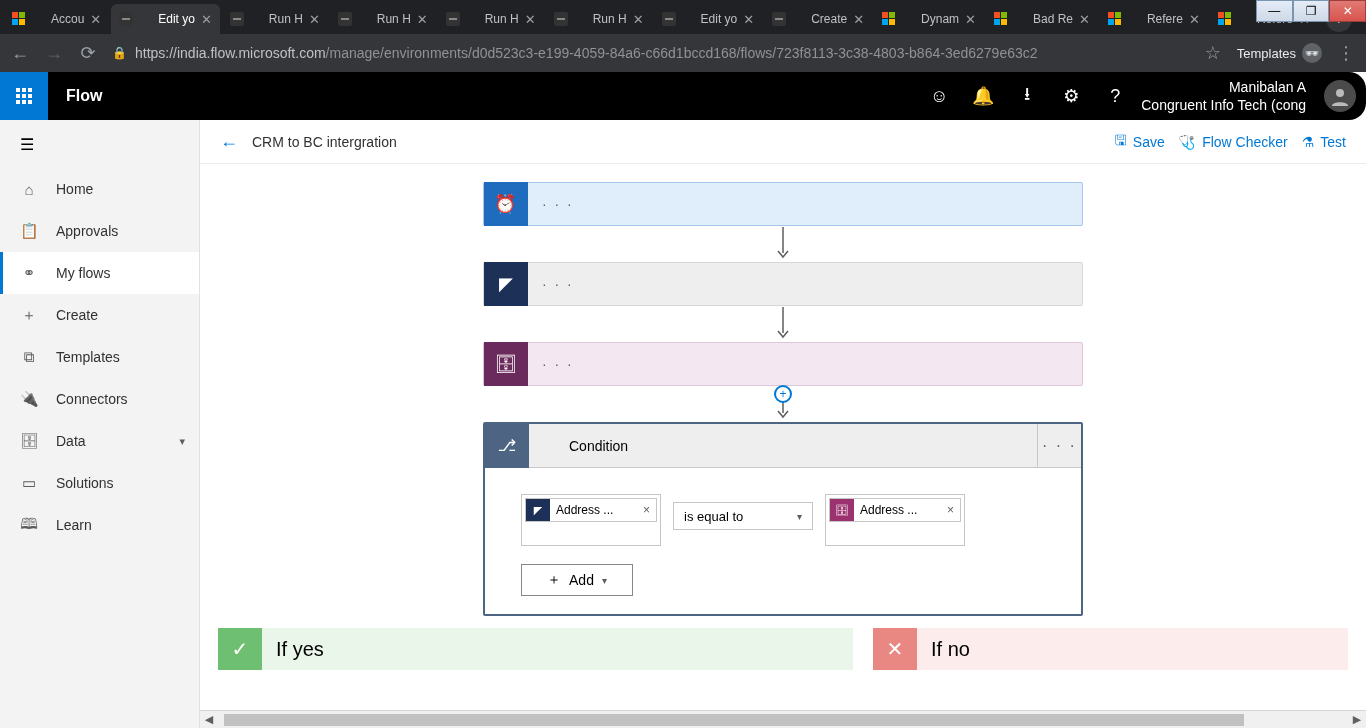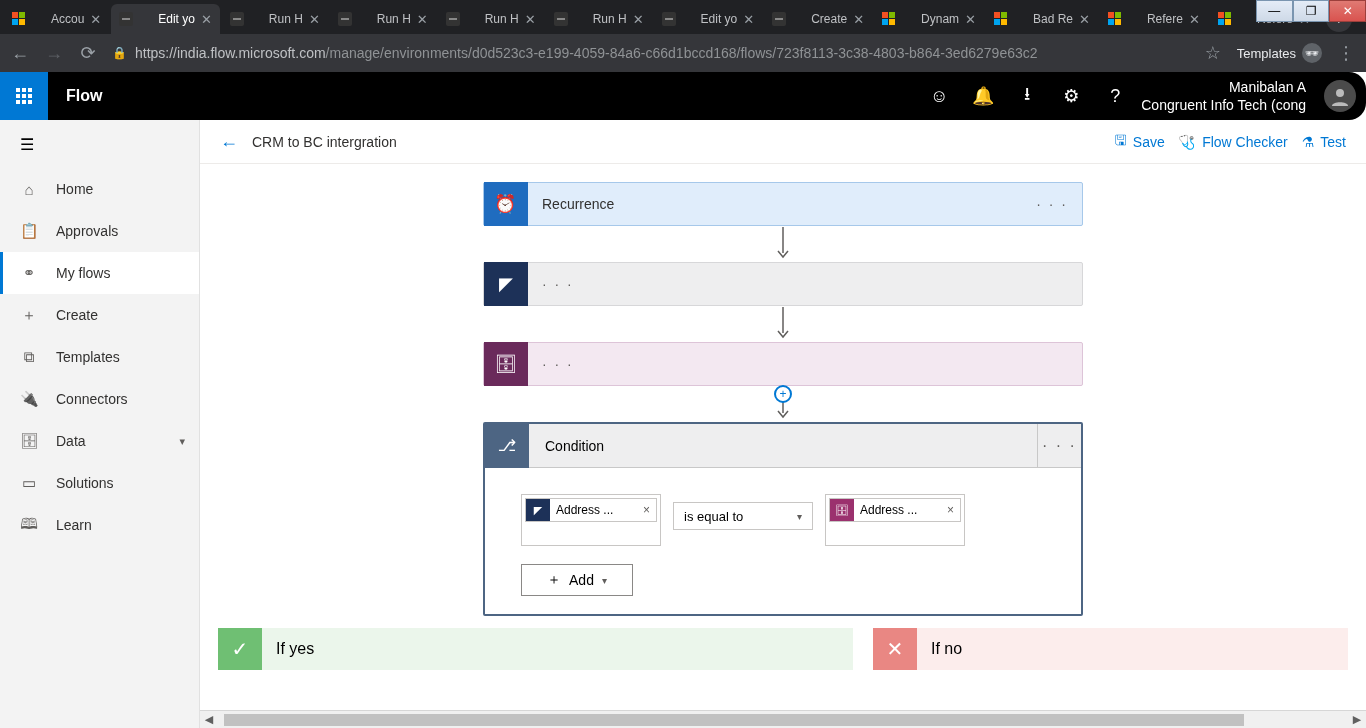--- a/index.html
+++ b/index.html
@@ -76,41 +76,41 @@
 .c-bc .cicon { background:#6a2a5b; }
 
 .arrow { width:600px; height:36px; display:flex; align-items:center; justify-content:center; position:relative; }
 .arrow svg { display:block; }
 .plus-node { position:absolute; width:18px;height:18px;border:2px solid #0078d4;border-radius:50%;background:#fff;display:flex;align-items:center;justify-content:center;color:#0078d4;font-size:12px;top:-1px; }
 
 
 .cond-wrap { width:600px; border:2px solid #4d6583; border-radius:2px; }
 .cond-hdr { height:44px; background:#eeeeef; display:flex; align-items:center; border-bottom:1px solid #c8c8c8; }
 .cond-hdr .cicon { background:#4d6583; width:44px; height:44px; display:flex;align-items:center;justify-content:center;color:#fff; }
-.cond-hdr .ctitle { flex:1; padding-left:16px; font-size:14px; }
+.cond-hdr .ctitle { flex:1; padding-left:28px; font-size:14px;margin-left:12px; }
 .cond-hdr .dots-box { width:44px; height:44px; border-left:1px solid #c8c8c8; display:flex; align-items:center; justify-content:center; color:#605e5c; letter-spacing:2px; }
 .cond-body { background:#fff; padding:26px 36px 18px; }
 .cond-row { display:flex; gap:12px; }
 .token-box { width:140px; height:52px; border:1px solid #c8c6c4; padding:3px; }
 .token { height:24px; display:flex; align-items:center; font-size:12px; border:1px solid #c8c6c4; }
 .token .tic { width:24px;height:22px;display:flex;align-items:center;justify-content:center;color:#fff;font-size:11px; }
 .token .tlbl { padding:0 6px; flex:1; overflow:hidden; white-space:nowrap; text-overflow:ellipsis; }
 .token .tx { padding:0 6px; color:#605e5c; cursor:pointer; }
 .tok-dyn .tic { background:#1d3158; }
 .tok-bc .tic { background:#9b316e; }
 .op-sel { width:140px; height:28px; border:1px solid #c8c6c4; display:flex; align-items:center; padding:0 10px; font-size:13px; justify-content:space-between;margin-top:8px; }
 .add-btn { margin-top:18px; height:32px; width:112px; border:1px solid #8a8886; display:flex; align-items:center; justify-content:center; gap:8px; font-size:14px; cursor:pointer; }
 
 
 .branches { position:relative; width:1130px; margin:12px auto 0; display:flex; justify-content:space-between; }
 .branch { width:635px; }
 .branch-no { width:475px; }
 .bh { height:42px; display:flex; align-items:center; }
 .bh .bic { width:44px;height:42px;display:flex;align-items:center;justify-content:center;color:#fff;font-size:20px; }
-.bh .blbl { padding-left:14px; font-size:16px; }
+.bh .blbl { padding-left:14px; font-size:20px; }
 .yes .bh { background:#ebf6eb; } .yes .bic { background:#6fbf73; }
 .no .bh { background:#fcedec; } .no .bic { background:#e98783; }
 
 .hscroll { height:18px; background:#f0f0f0; border-top:1px solid #d6d6d6; display:flex; align-items:center; }
 .hscroll .track { flex:1; height:16px; background:#f0f0f0; position:relative; }
 .hscroll .thumb { position:absolute; left:6px; width:1020px; top:2px; height:12px; background:#c1c1c1; }
 .hscroll .arr { width:18px; text-align:center; color:#606060; font-size:11px; }
 </style>
 </head>
 <body>
@@ -320,21 +320,20 @@
           <span class="ic">⚗</span>
           <span>Test</span>
         </div>
     </div>
 
     <div class="canvas">
       <div class="flow-col">
 
         <div class="card c-recur">
           <div class="cicon">⏰</div>
-          <div class="ctitle">Recurrence</div>
           <div class="dots">· · ·</div>
         </div>
 
         <div class="arrow">
           <svg width="12" height="34">
               <line x1="6" y1="0" x2="6" y2="26" stroke="#605e5c" stroke-width="1.5"></line>
               <polyline points="1,24 6,30 11,24" fill="none" stroke="#605e5c" stroke-width="1.5"></polyline>
             </svg>
         </div>
 

